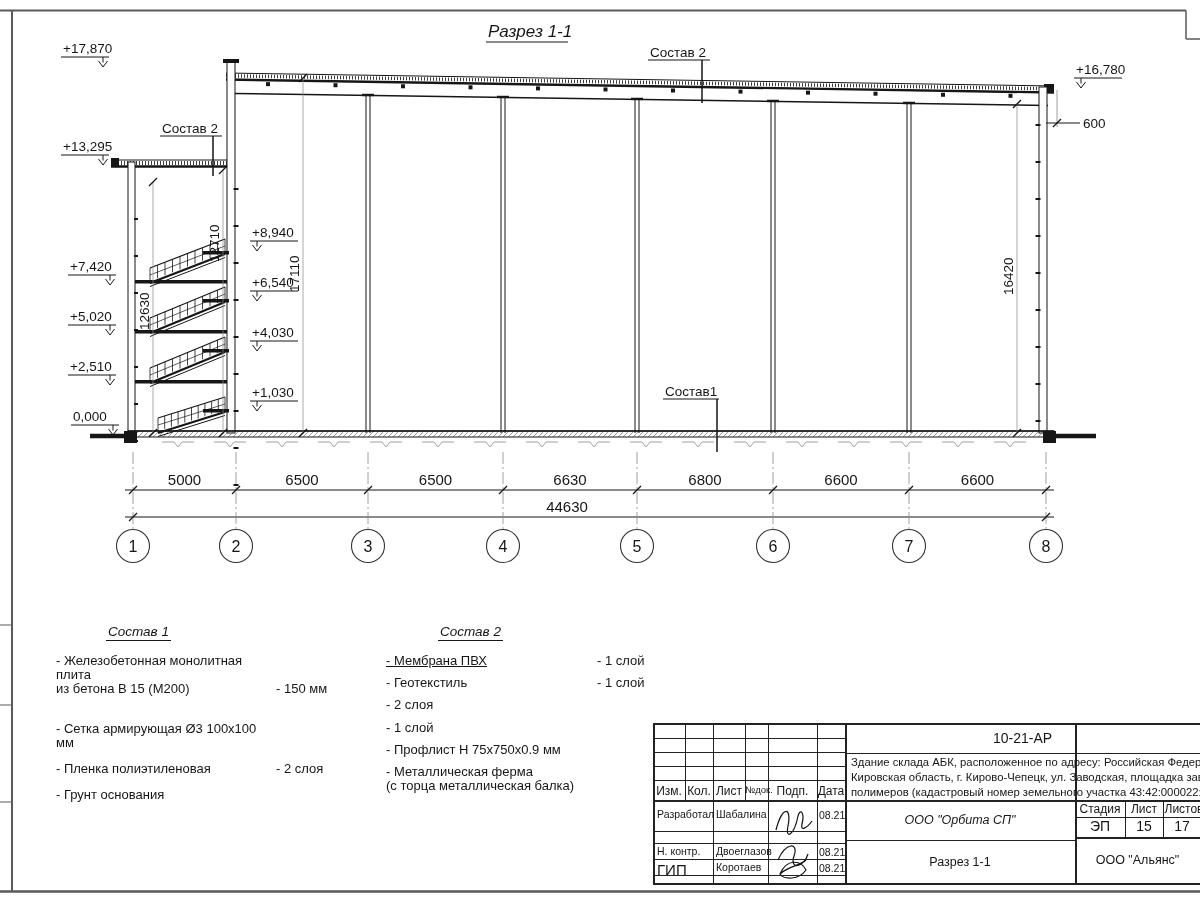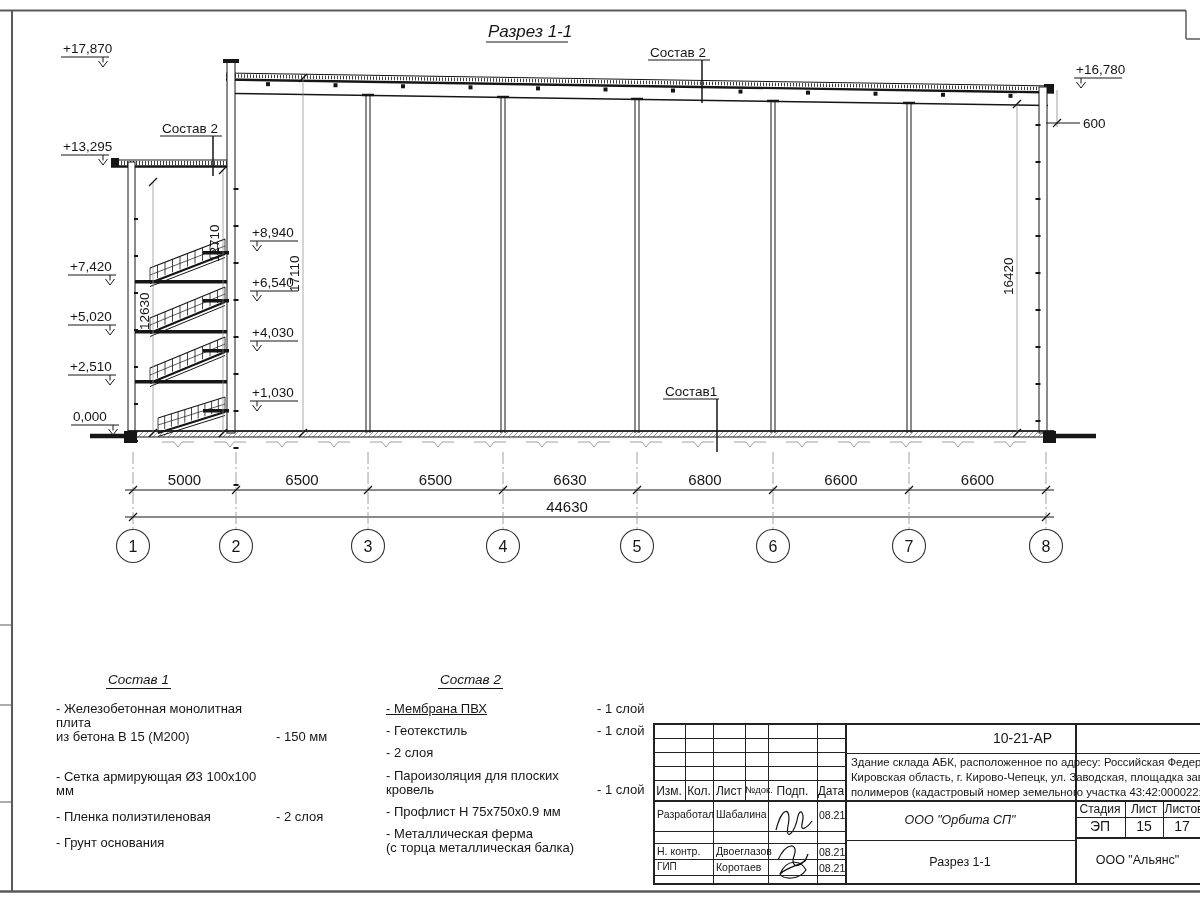--- a/index.html
+++ b/index.html
@@ -1,21 +1,21 @@
 <!DOCTYPE html>
 <html><head>
 <meta charset="utf-8">
 <style>
   html,body{margin:0;padding:0;width:1200px;height:900px;overflow:hidden;background:#fff;
     font-family:"Liberation Sans",sans-serif;color:#161616;}
   #dwg{position:absolute;left:0;top:0;}
   svg text{font-family:"Liberation Sans",sans-serif;fill:#161616;}
   .legend{position:absolute;font-size:13px;line-height:14px;}
   .legend .hd{display:inline-block;font-style:italic;font-size:13.5px;border-bottom:1.2px solid #161616;
-    padding:0 2px 1px 2px;margin-bottom:13px;margin-top:48px;}
+    padding:0 2px 1px 2px;margin-bottom:13px;}
   .legend .row{display:flex;align-items:flex-end;}
   .legend .nm{white-space:pre-line;}
   .legend .val{white-space:nowrap;}
   #stamp{position:absolute;left:653px;top:723px;width:560px;height:162px;}
   #stamp .sl{position:absolute;background:#222;}
   #stamp .st{position:absolute;white-space:nowrap;font-size:11px;}
   .ctr{text-align:center;}
   .it{font-style:italic;}
 </style>
 </head>
@@ -369,21 +369,20 @@
         <span class="val">- 1 слой</span>
       </div>
       <div class="row" style="margin-bottom: 8px;">
         <span class="nm" style="width: 211px;">- Геотекстиль</span>
         <span class="val">- 1 слой</span>
       </div>
       <div class="row" style="margin-bottom: 9px;">
         <span class="val">- 2 слоя</span>
       </div>
       <div class="row" style="margin-bottom: 8px;">
-        <span class="nm" style="width: 211px;">- Пароизоляция для плоских кровель</span>
         <span class="val">- 1 слой</span>
       </div>
       <div class="row" style="margin-bottom: 8px;">
         <span class="nm" style="width: 211px;">- Профлист Н 75х750х0.9 мм</span>
         <span class="val"></span>
       </div>
       <div class="row" style="margin-bottom: 0px;">
         <span class="nm" style="width: 211px;">- Металлическая ферма
   (с торца металлическая балка)</span>
         <span class="val"></span>
@@ -426,21 +425,21 @@
     <div class="st ctr" style="left: 60px; top: 61px; width: 32px; font-size: 12px;">Лист</div>
     <div class="st ctr" style="left: 92px; top: 61px; width: 23px; font-size: 9.5px;">№док.</div>
     <div class="st ctr" style="left: 115px; top: 61px; width: 49px; font-size: 12px;">Подп.</div>
     <div class="st ctr" style="left: 164px; top: 61px; width: 28px; font-size: 12px;">Дата</div>
     <div class="st " style="left: 4px; top: 85px; width: 56px; font-size: 10.5px;">Разработал</div>
     <div class="st " style="left: 63px; top: 85px; width: 52px; font-size: 10.5px;">Шабалина</div>
     <div class="st " style="left: 166px; top: 86px; width: 26px; font-size: 10.5px;">08.21</div>
     <div class="st " style="left: 4px; top: 122px; width: 56px; font-size: 10.5px;">Н. контр.</div>
     <div class="st " style="left: 63px; top: 122px; width: 52px; font-size: 10.5px;">Двоеглазов</div>
     <div class="st " style="left: 166px; top: 123px; width: 26px; font-size: 10.5px;">08.21</div>
-    <div class="st " style="left: 4px; top: 138px; width: 56px; font-size: 10px;">ГИП</div>
+    <div class="st " style="left: 4px; top: 138px; width: 56px; font-size: 15px;">ГИП</div>
     <div class="st " style="left: 63px; top: 138px; width: 52px; font-size: 10.5px;">Коротаев</div>
     <div class="st " style="left: 166px; top: 139px; width: 26px; font-size: 10.5px;">08.21</div>
     <div class="st ctr" style="left: 192px; top: 7px; width: 355px; font-size: 14px;">10-21-АР</div>
     <div class="st " style="left: 198px; top: 33px; width: 360px; font-size: 11.3px;">Здание склада АБК, расположенное по адресу: Российская Федерация,</div>
     <div class="st " style="left: 198px; top: 48px; width: 360px; font-size: 11.3px;">Кировская область, г. Кирово-Чепецк, ул. Заводская, площадка завода</div>
     <div class="st " style="left: 198px; top: 63px; width: 360px; font-size: 11.3px;">полимеров (кадастровый номер земельного участка 43:42:000022:3</div>
     <div class="st ctr it" style="left: 192px; top: 90px; width: 230px; font-size: 12.5px;">ООО "Орбита СП"</div>
     <div class="st ctr" style="left: 192px; top: 132px; width: 230px; font-size: 12.5px;">Разрез 1-1</div>
     <div class="st ctr" style="left: 422px; top: 79px; width: 50px; font-size: 12px;">Стадия</div>
     <div class="st ctr" style="left: 472px; top: 79px; width: 38px; font-size: 12px;">Лист</div>

